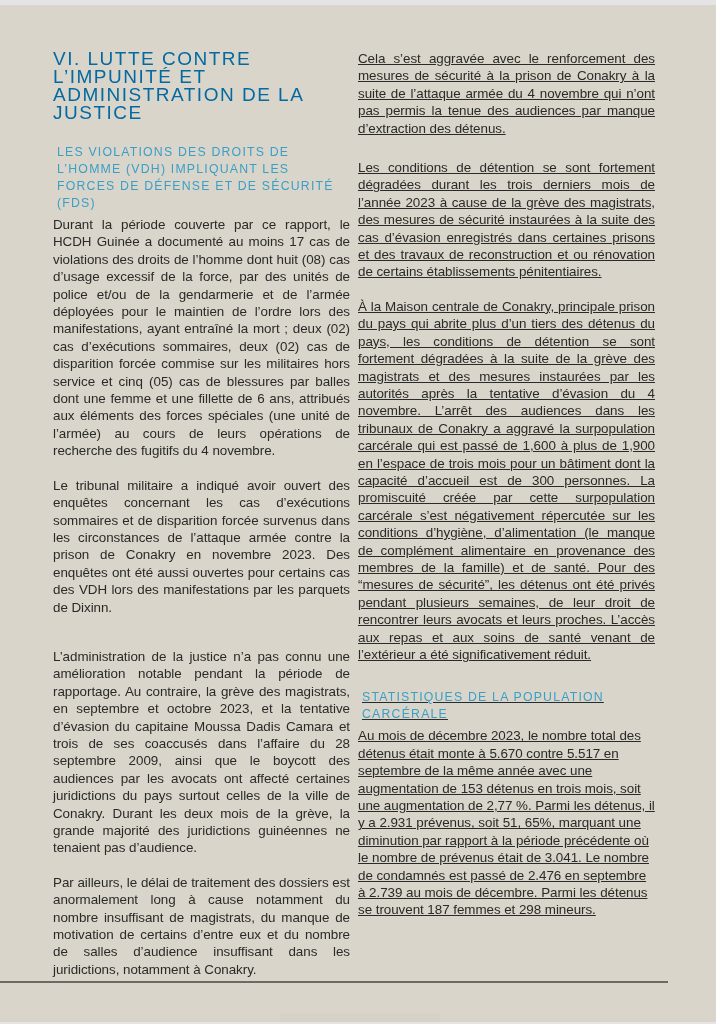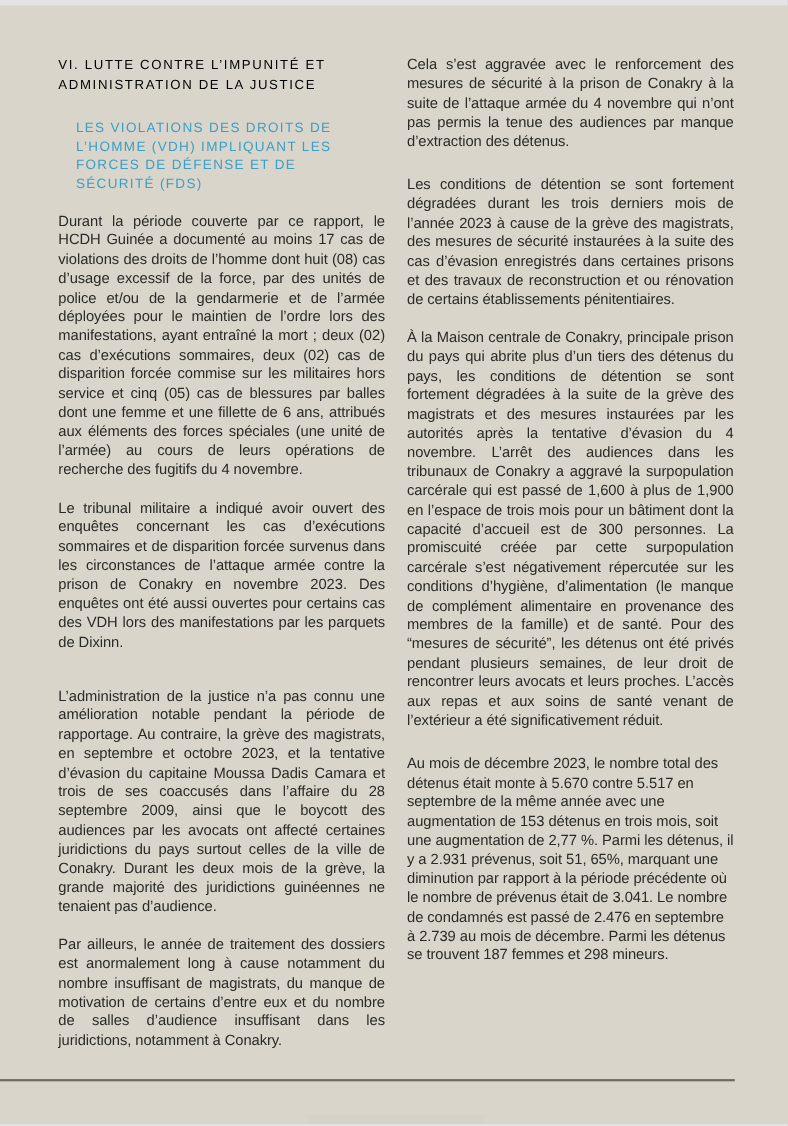--- a/index.html
+++ b/index.html
@@ -6,28 +6,28 @@
     body {
       width: 716px; height: 1024px; overflow: hidden;
       background: #d9d5ca;
       position: relative;
       font-family: "Liberation Sans", sans-serif;
       color: #2a2a28;
     }
     .top-strip { position: absolute; left: 0; top: 0; width: 716px; height: 5px; background: #e4e4e6; }
     .col { position: absolute; top: 50px; width: 297px; }
     .col-left { left: 53px; }
-    .col-right { left: 370px; }
+    .col-right { left: 358px; text-decoration: underline; }
     .h1 {
-      color: #000000; font-size: 12px; letter-spacing: 1.5px; line-height: 18px;
+      color: #0369a1; font-size: 19px; letter-spacing: 1.5px; line-height: 18px;
       margin: 0 0 22px 0; font-weight: normal; text-transform: uppercase;
     }
     .h2 {
       color: #3a9fc7; font-size: 12.3px; letter-spacing: 1.2px; line-height: 17px;
-      margin: 16px; font-weight: normal; text-transform: uppercase;
+      margin: 4px; font-weight: normal; text-transform: uppercase;
     }
     p.body {
       margin: 0; font-size: 13.4px; line-height: 17.4px; text-align: justify;
       hyphens: manual; letter-spacing: -0.05px;
     }
     .gap-sm { height: 17px; }
     .gap-md { height: 32px; }
     .gap-lg { height: 22px; }
     .footer-rule { position: absolute; left: 0; top: 981px; width: 668px; height: 2px; background: #6c6a64; }
     .footer-text {
@@ -46,32 +46,33 @@
   <h1 class="h1">VI.  LUTTE CONTRE L’IMPUNITÉ ET ADMINISTRATION DE LA JUSTICE</h1>
 
   <h2 class="h2">LES VIOLATIONS DES DROITS DE L’HOMME (VDH) IMPLIQUANT LES FORCES DE DÉFENSE ET DE SÉCURITÉ (FDS)</h2>
   <p class="body">Durant la période couverte par ce rapport, le HCDH Guinée a documenté au moins 17 cas de violations des droits de l’homme dont huit (08) cas d’usage excessif de la force, par des unités de police et/ou de la gendarmerie et de l’armée déployées pour le maintien de l’ordre lors des manifestations, ayant entraîné la mort ; deux (02) cas d’exécutions sommaires, deux (02) cas de disparition forcée commise sur les militaires hors service et cinq (05) cas de blessures par balles dont une femme et une fillette de 6 ans, attribués aux éléments des forces spéciales (une unité de l’armée) au cours de leurs opérations de recherche des fugitifs du 4 novembre.</p>
   <div class="gap-sm"></div>
   <p class="body">Le tribunal militaire a indiqué avoir ouvert des enquêtes concernant les cas d’exécutions sommaires et de disparition forcée survenus dans les circonstances de l’attaque armée contre la prison de Conakry en novembre 2023. Des enquêtes ont été aussi ouvertes pour certains cas des VDH lors des manifestations par les parquets de Dixinn.</p>
 
   <div class="gap-md"></div>
   <p class="body">L’administration de la justice n’a pas connu une amélioration notable pendant la période de rapportage. Au contraire, la grève des magistrats, en septembre et octobre 2023, et la tentative d’évasion du capitaine Moussa Dadis Camara et trois de ses coaccusés dans l’affaire du 28 septembre 2009, ainsi que le boycott des audiences par les avocats ont affecté certaines juridictions du pays surtout celles de la ville de Conakry. Durant les deux mois de la grève, la grande majorité des juridictions guinéennes ne tenaient pas d’audience.</p>
   <div class="gap-sm"></div>
-  <p class="body">Par ailleurs, le année de traitement des dossiers est anormalement long à cause notamment du nombre insuffisant de magistrats, du manque de motivation de certains d’entre eux et du nombre de salles d’audience insuffisant dans les juridictions, notamment à Conakry.</p>
+  <p class="body">Par ailleurs, le délai de traitement des dossiers est anormalement long à cause notamment du nombre insuffisant de magistrats, du manque de motivation de certains d’entre eux et du nombre de salles d’audience insuffisant dans les juridictions, notamment à Conakry.</p>
 </div>
 
 <div class="col col-right">
   <p class="body">Cela s’est aggravée avec le renforcement des mesures de sécurité à la prison de Conakry à la suite de l’attaque armée du 4 novembre qui n’ont pas permis la tenue des audiences par manque d’extraction des détenus.</p>
 
   <div class="gap-lg"></div>
   <p class="body">Les conditions de détention se sont fortement dégradées durant les trois derniers mois de l’année 2023 à cause de la grève des magistrats, des mesures de sécurité instaurées à la suite des cas d’évasion enregistrés dans certaines prisons et des travaux de reconstruction et ou rénovation de certains établissements pénitentiaires.</p>
   <div class="gap-sm"></div>
   <p class="body">À la Maison centrale de Conakry, principale prison du pays qui abrite plus d’un tiers des détenus du pays, les conditions de détention se sont fortement dégradées à la suite de la grève des magistrats et des mesures instaurées par les autorités après la tentative d’évasion du 4 novembre. L’arrêt des audiences dans les tribunaux de Conakry a aggravé la surpopulation carcérale qui est passé de 1,600 à plus de 1,900 en l’espace de trois mois pour un bâtiment dont la capacité d’accueil est de 300 personnes. La promiscuité créée par cette surpopulation carcérale s’est négativement répercutée sur les conditions d’hygiène, d’alimentation (le manque de complément alimentaire en provenance des membres de la famille) et de santé. Pour des “mesures de sécurité”, les détenus ont été privés pendant plusieurs semaines, de leur droit de rencontrer leurs avocats et leurs proches. L’accès aux repas et aux soins de santé venant de l’extérieur a été significativement réduit.</p>
 
   <div class="gap-lg"></div>
+  <h2 class="h2">STATISTIQUES DE LA POPULATION CARCÉRALE</h2>
   <p class="body" style="text-align:left;">Au mois de décembre 2023, le nombre total des détenus était monte à 5.670 contre 5.517 en septembre de la même année avec une augmentation de 153 détenus en trois mois, soit une augmentation de 2,77 %. Parmi les détenus, il y a 2.931 prévenus, soit 51, 65%, marquant une diminution par rapport à la période précédente où le nombre de prévenus était de 3.041.  Le nombre de condamnés est passé de 2.476 en septembre à 2.739 au mois de décembre.  Parmi les détenus se trouvent 187 femmes et 298 mineurs.</p>
 </div>
 
 <div class="footer-rule"></div>
 <div class="footer-text">
   <span>SITUATION DES DROITS DE L’HOMME EN GUINÉE</span>
   <span>9</span>
 </div>
 <div class="bottom-tab"></div>
 <div class="bottom-strip"></div>

